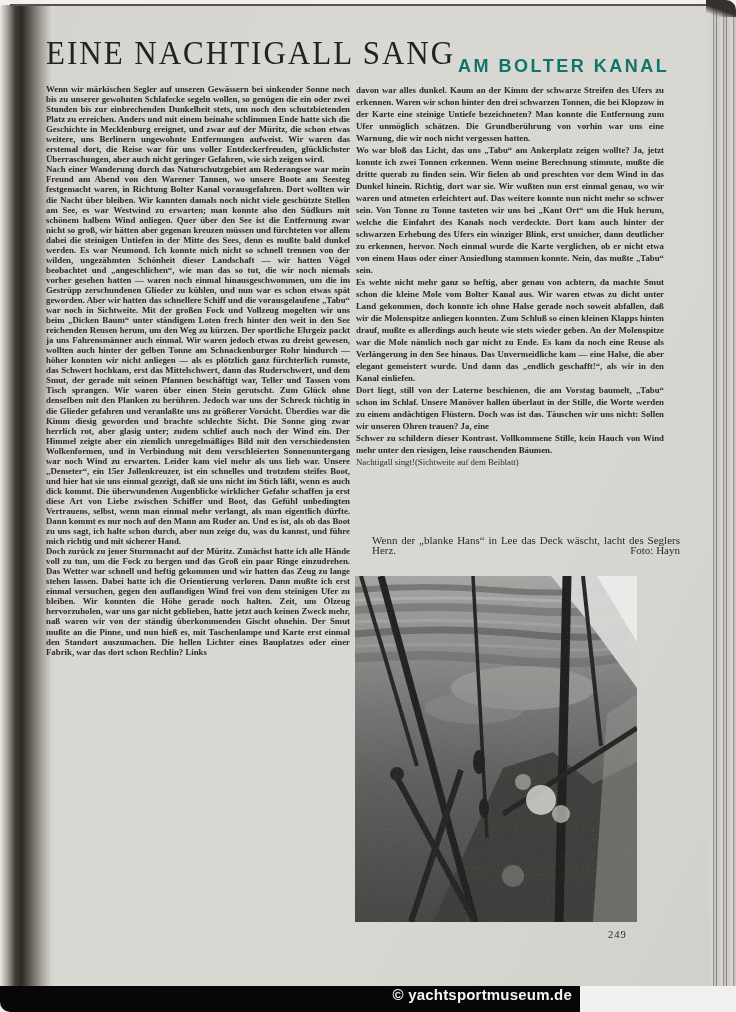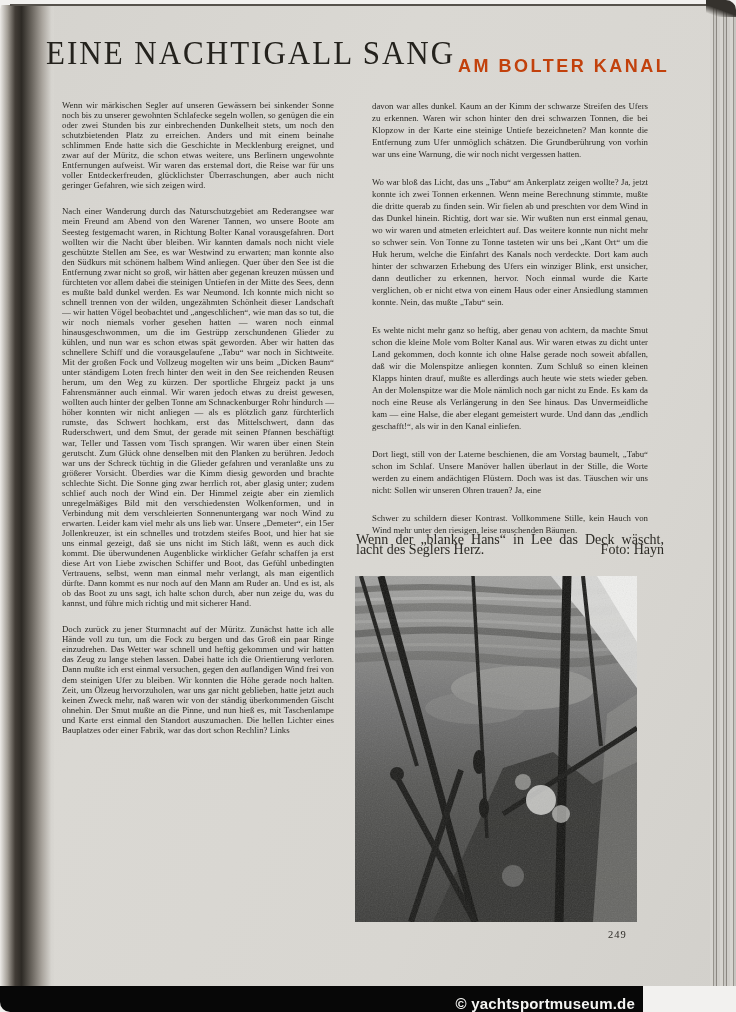--- a/index.html
+++ b/index.html
@@ -12,40 +12,40 @@
            background:linear-gradient(to right,#eceae7 0%,#a39e96 14%,#423d37 28%,#2d2a25 40%,#6e6962 60%,#a9a49d 78%,#d6d4cf 95%,#d8d6d1 100%);}
   .page-edges{position:absolute;left:710px;top:6px;width:26px;bottom:26px;
            background:repeating-linear-gradient(to right,#d6d4cf 0 3px,#96938c 3px 4px,#c7c5c0 4px 6px,#8b8781 6px 7px,#cfcdc8 7px 10px);}
   .corner-dark{position:absolute;right:0;top:0;width:30px;height:17px;background:linear-gradient(200deg,#35322d 55%,rgba(53,50,45,0) 85%);}
 
   .title{position:absolute;left:46px;top:33px;margin:0;width:420px;
          font-family:"Liberation Serif",serif;font-weight:400;font-size:31px;
          letter-spacing:2px;color:#24221d;white-space:nowrap;transform:scaleY(1.12);transform-origin:top left;}
   .subtitle{position:absolute;left:458px;top:56px;margin:0;
          font-family:"Liberation Sans",sans-serif;font-weight:700;font-size:18px;
-         letter-spacing:2.5px;color:#c2410c;white-space:nowrap;}
+         letter-spacing:2.5px;color:#0f766e;white-space:nowrap;}
 
   .col{position:absolute;top:84px;font-size:8.8px;line-height:10.05px;color:#2c2a25;
        text-align:justify;overflow:hidden;}
-  .col p{margin:16px;padding:0;}
+  .col p{margin:0;padding:0;font-weight:bold;}
   .col-left{left:46px;width:304px;height:832px;}
   .col-right{left:356px;width:308px;height:452px;line-height:12px;}
   .contline{display:flex;}
 
-  .caption{position:absolute;left:356px;top:535px;width:308px;font-size:14px;
+  .caption{position:absolute;left:372px;top:535px;width:308px;font-size:11px;
            line-height:10px;color:#2c2a25;text-align:justify;}
   .caption .credit{position:absolute;right:0;bottom:0;background:transparent;}
 
   .photo{position:absolute;left:355px;top:576px;width:282px;height:346px;display:block;}
 
   .pagenum{position:absolute;left:608px;top:929px;font-size:10.5px;font-weight:400;
            color:#2c2a25;letter-spacing:1px;}
 
-  .bottom-bar{position:absolute;left:0;bottom:0;width:643px;height:26px;background:#070707;
-              display:flex;align-items:flex-end;justify-content:flex-end;}
+  .bottom-bar{position:absolute;left:0;bottom:0;width:580px;height:26px;background:#070707;
+              display:flex;align-items:flex-start;justify-content:flex-end;}
   .bottom-bar span{font-family:"Liberation Sans",sans-serif;font-weight:700;font-size:15px;
               color:#f4f4f2;margin-right:8px;letter-spacing:0.2px;}
 </style>
 </head>
 <body>
 
 <div class="scan">
   <div class="paper"></div>
   <div class="binding"></div>
   <div class="page-edges"></div>

